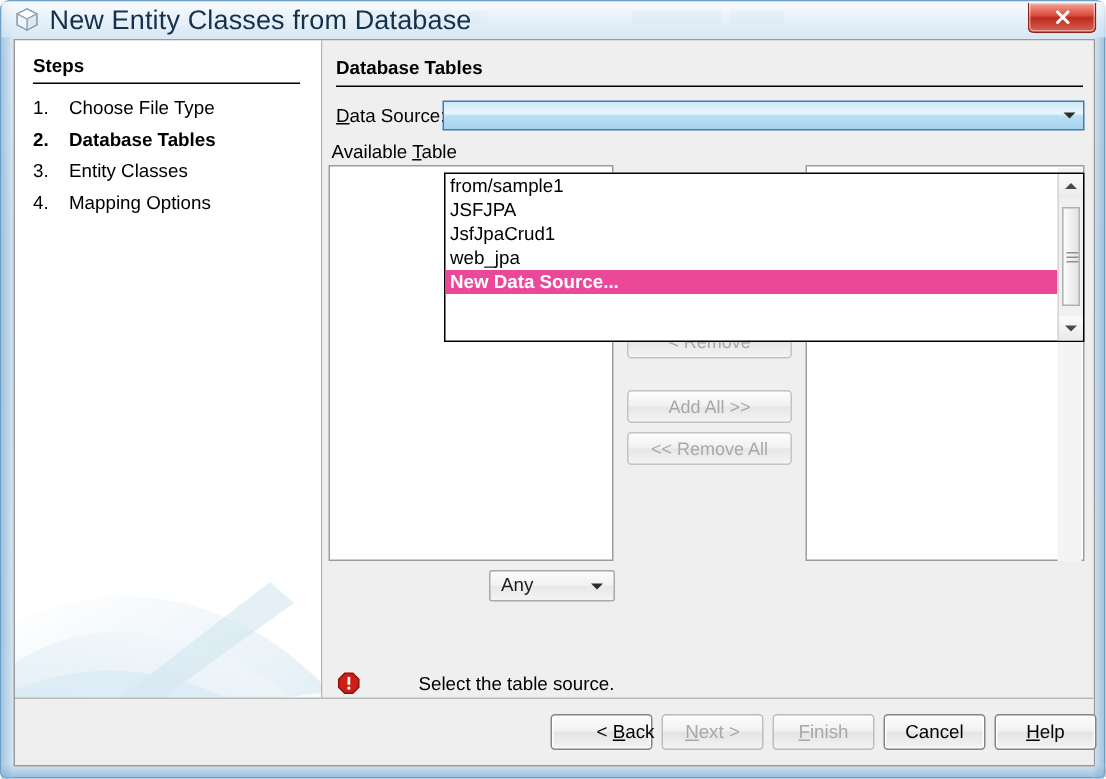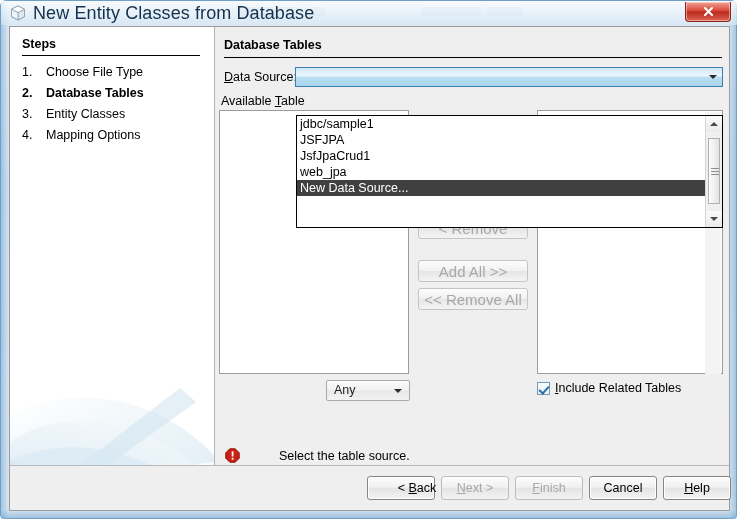--- a/index.html
+++ b/index.html
@@ -170,21 +170,21 @@
   #selected-listbox  { left: 322px; top: 83px; width: 186px; height: 264px; }
 
   
   .xfer-btn {
     position: absolute;
     left: 203px; width: 110px; height: 22px;
     box-sizing: border-box;
     background: linear-gradient(180deg, #fdfdfd 0%, #f1f1f1 48%, #e6e6e6 52%, #f4f4f4 100%);
     border: 1px solid #c4c4c4;
     border-radius: 3px;
-    font-size: 15px;
+    font-size: 12px;
     color: #a8a8a8;
     display: flex; align-items: center; justify-content: center;
     white-space: nowrap;
   }
   #btn-add    { top: 162px; }
   #btn-remove { top: 190px; }
   #btn-addall { top: 233px; }
   #btn-removeall { top: 261px; }
 
   
@@ -285,22 +285,23 @@
   }
   .dd-item {
     height: 16px; line-height: 16px;
     font-size: 12.5px;
     padding-left: 3px;
     color: #000;
     white-space: nowrap;
     cursor: default;
   }
   .dd-item.selected {
-    background: #404040;
+    background: #ec4899;
     color: #ffffff;
+    font-weight: bold;
   }
   
   #dd-scrollbar {
     position: absolute; right: 0; top: 0;
     width: 17px; height: 111px;
     background: #f0f0f0;
     border-left: 1px solid #d4d4d4;
     box-sizing: border-box;
   }
   .sb-arrow {
@@ -462,26 +463,20 @@
       <div class="xfer-btn" id="btn-add">Add &gt;</div>
       <div class="xfer-btn" id="btn-remove">&lt; Remove</div>
       <div class="xfer-btn" id="btn-addall">Add All &gt;&gt;</div>
       <div class="xfer-btn" id="btn-removeall">&lt;&lt; Remove All</div>
 
       <div id="any-combo">
         <span id="any-text">Any</span>
         <span id="any-arrow" class="tri-down"></span>
       </div>
 
-      <div id="include-related">
-        <span id="include-checkbox"></span>
-        <span id="include-label">
-          <span class="u">I</span>nclude Related Tables
-        </span>
-      </div>
 
       <div id="error-row">
         <span id="error-icon">
           <svg width="15" height="15" viewBox="0 0 15 15">
             <polygon points="4.8,0.8 10.2,0.8 14.2,4.8 14.2,10.2 10.2,14.2 4.8,14.2 0.8,10.2 0.8,4.8" fill="#cc1f16" stroke="#8e1009" stroke-width="1"></polygon>
             <rect x="6.7" y="3.3" width="1.8" height="5.2" fill="#ffffff"></rect>
             <rect x="6.7" y="9.8" width="1.8" height="1.9" fill="#ffffff"></rect>
           </svg>
         </span>
         <span id="error-text">Select the table source.</span>
@@ -499,21 +494,21 @@
         <span class="u">F</span>inish
       </div>
       <div class="dlg-btn enabled" id="btn-cancel">Cancel</div>
       <div class="dlg-btn enabled" id="btn-help">
         <span class="u">H</span>elp
       </div>
     </div>
 
     <div id="dropdown-popup">
       <div id="dropdown-items">
-        <div class="dd-item">jdbc/sample1</div>
+        <div class="dd-item">from/sample1</div>
         <div class="dd-item">JSFJPA</div>
         <div class="dd-item">JsfJpaCrud1</div>
         <div class="dd-item">web_jpa</div>
         <div class="dd-item selected">New Data Source...</div>
       </div>
       <div id="dd-scrollbar">
         <div class="sb-arrow" id="dd-sb-up">
           <span class="tri-up-sm"></span>
         </div>
         <div id="dd-sb-thumb">

